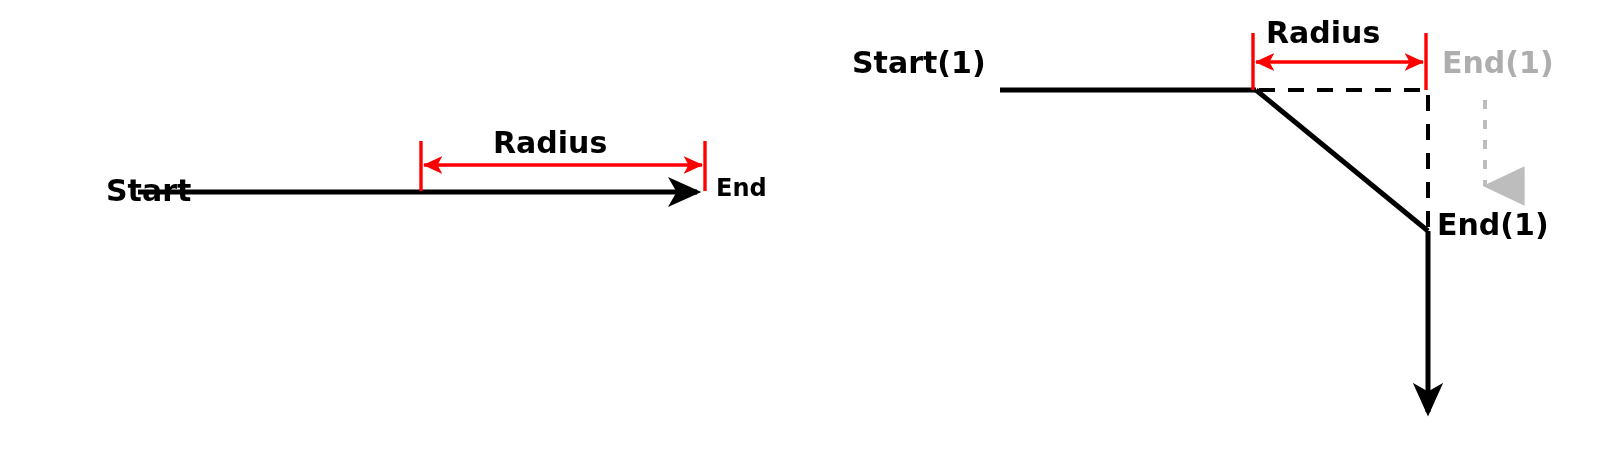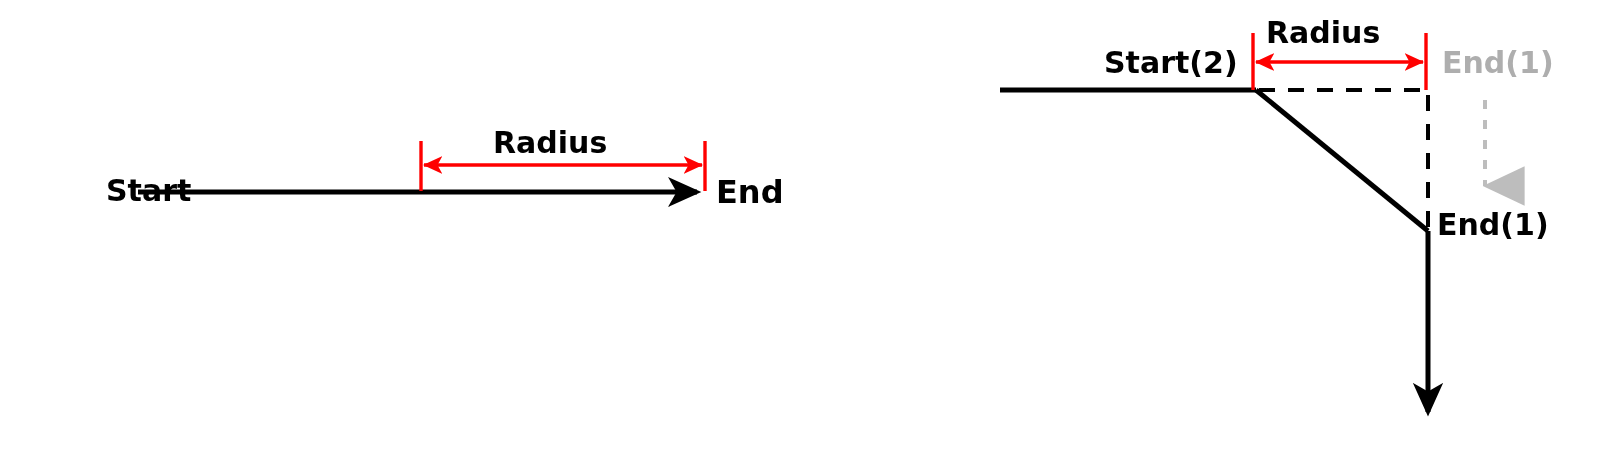--- a/index.html
+++ b/index.html
@@ -78,27 +78,27 @@
       <line x1="1426" y1="33" x2="1426" y2="90" stroke="#ff0000" stroke-width="3.4"></line>
 
       <line x1="1256" y1="62" x2="1423" y2="62" stroke="#ff0000" stroke-width="3.4" marker-start="url(#arrowRedStart)" marker-end="url(#arrowRedEnd)"></line>
 
       <line x1="1485" y1="100" x2="1485" y2="186" stroke="#bdbdbd" stroke-width="4" stroke-dasharray="9 11" marker-end="url(#arrowGray)"></line>
     </g>
   </svg>
 
   <span class="lbl lbl-black" style="left:62px;  top:176px; font-size:30px;margin-left:44px;">Start</span>
 
-  <span class="lbl lbl-black" style="left:716px; top:176px; font-size:32px;">End</span>
+  <span class="lbl lbl-black" style="left:716px; top:176px; font-size:24px;">End</span>
 
   <span class="lbl lbl-black" style="left:493px; top:128px; font-size:30px;">Radius</span>
 
 
+  <span class="lbl lbl-black" style="left:852px; top:48px;  font-size:30px;">Start(1)</span>
 
-  <span class="lbl lbl-black" style="left:1104px; top:48px; font-size:30px;">Start(2)</span>
 
   <span class="lbl lbl-black" style="left:1266px; top:18px; font-size:30px;">Radius</span>
 
   <span class="lbl lbl-gray" style="left:1442px; top:48px; font-size:30px;">End(1)</span>
 
   <span class="lbl lbl-black" style="left:1437px; top:210px; font-size:30px;">End(1)</span>
 
 
 </div>
 

